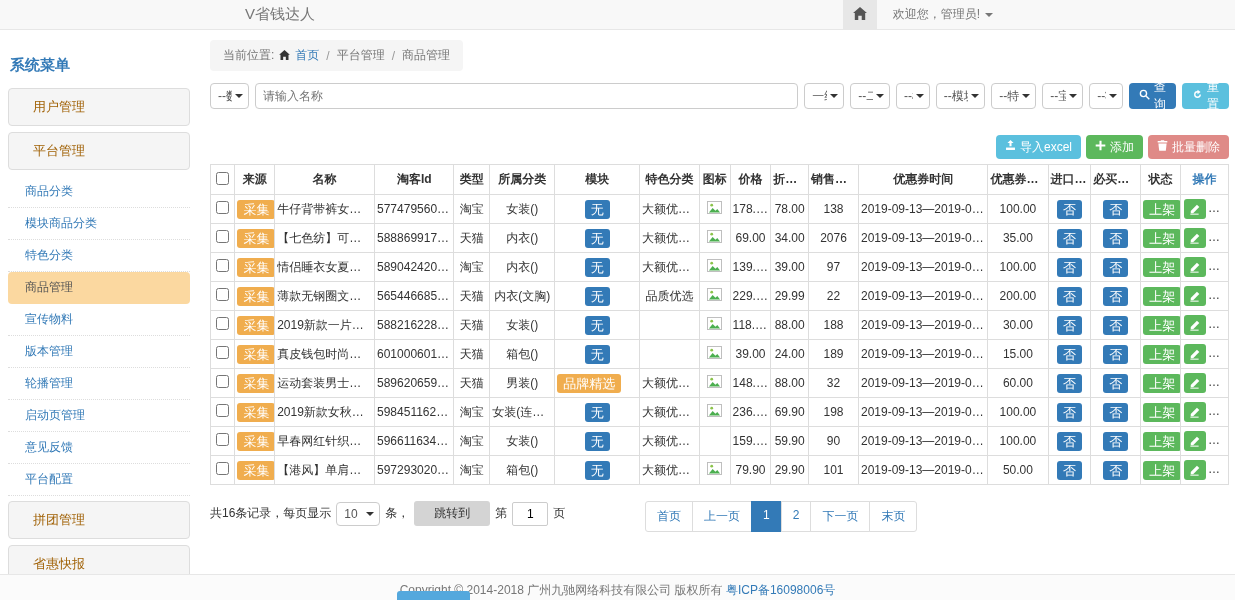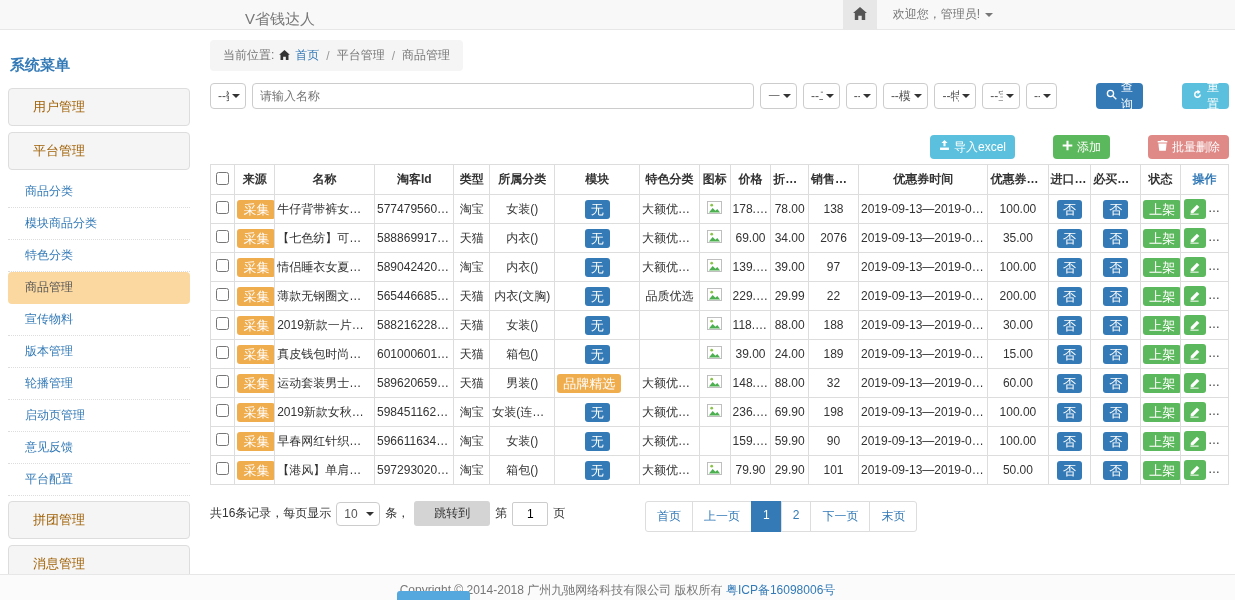--- a/index.html
+++ b/index.html
@@ -5,21 +5,21 @@
   * { margin:0; padding:0; box-sizing:border-box; }
   html,body { width:1235px; height:600px; }
   body {
     font-family:"Liberation Sans","DejaVu Sans",sans-serif;
     background:#fff; color:#333; font-size:12px;
     position:relative; overflow:hidden;
   }
   
   .navbar { position:absolute; top:0; left:0; width:100%; height:30px;
     background:#f8f8f8; border-bottom:1px solid #e7e7e7;
-    display:flex; align-items:flex-end; z-index:3; }
+    display:flex; align-items:center; z-index:3; }
   .brand { margin-left:245px; font-size:15px; color:#777; }
   .nav-right { margin-left:auto; margin-right:242px; display:flex; align-items:center; height:100%; }
   .home-btn { width:34px; height:100%; background:#e7e7e7; display:flex;
     align-items:center; justify-content:center; cursor:pointer; }
   .user-menu { margin-left:16px; color:#777; display:flex; align-items:center; gap:5px; cursor:pointer; }
   .caret { width:0; height:0; border-left:4px solid transparent; border-right:4px solid transparent; border-top:4px solid #777; }
   
   .sidebar { position:absolute; left:8px; top:46px; width:182px; z-index:1; }
   .sidebar-title { color:#337ab7; font-size:15px; font-weight:bold; padding:10px 2px 13px 2px; }
   .panel-item { background:#f5f5f5; border:1px solid #ddd; border-radius:4px;
@@ -37,21 +37,21 @@
   
   .filters { display:flex; gap:6px; margin-top:12px; align-items:center; }
   .sel { position:relative; display:inline-block; }
   select.ctrl, input.ctrl { height:26px; border:1px solid #ccc; border-radius:4px;
     background:#fff; font-size:12px; color:#555; padding:0 16px 0 7px; width:100%;
     appearance:none; -webkit-appearance:none; -moz-appearance:none; font-family:inherit; outline:none; }
   input.ctrl { padding:0 7px; }
   .sel .arr { position:absolute; right:6px; top:11px; width:0; height:0; pointer-events:none;
     border-left:4px solid transparent; border-right:4px solid transparent; border-top:4px solid #333; }
   .btn { border:none; border-radius:4px; color:#fff; font-size:12px; height:26px;
-    padding:0 10px; display:inline-flex; align-items:center; gap:4px; cursor:pointer; font-family:inherit;margin-left:33px; }
+    padding:0 10px; display:inline-flex; align-items:center; gap:4px; cursor:pointer; font-family:inherit; }
   .btn-primary { background:#337ab7; }
   .btn-info { background:#5bc0de; }
   .btn-success { background:#5cb85c; }
   .btn-danger-soft { background:#df8a87; }
   
   .toolbar { display:flex; justify-content:flex-end; gap:5px; margin-top:26px; }
   .toolbar .btn { height:24px; padding:0 9px; }
   
   table { width:100%; border-collapse:collapse; table-layout:fixed; margin-top:5px; }
   th, td { border:1px solid #ddd; text-align:center; padding:4px 2px; font-size:12px;
@@ -119,20 +119,21 @@
         <div class="submenu-item">特色分类</div>
         <div class="submenu-item active">商品管理</div>
         <div class="submenu-item">宣传物料</div>
         <div class="submenu-item">版本管理</div>
         <div class="submenu-item">轮播管理</div>
         <div class="submenu-item">启动页管理</div>
         <div class="submenu-item">意见反馈</div>
         <div class="submenu-item">平台配置</div>
       </div>
       <div class="panel-item">拼团管理</div>
+      <div class="panel-item">省惠快报</div>
       <div class="panel-item">消息管理</div>
     </div>
 </div>
 
 <div class="main">
 
   <div class="breadcrumb">
     <span>当前位置:</span>
     <span>
       <svg width="11" height="10" viewBox="0 0 16 15">

